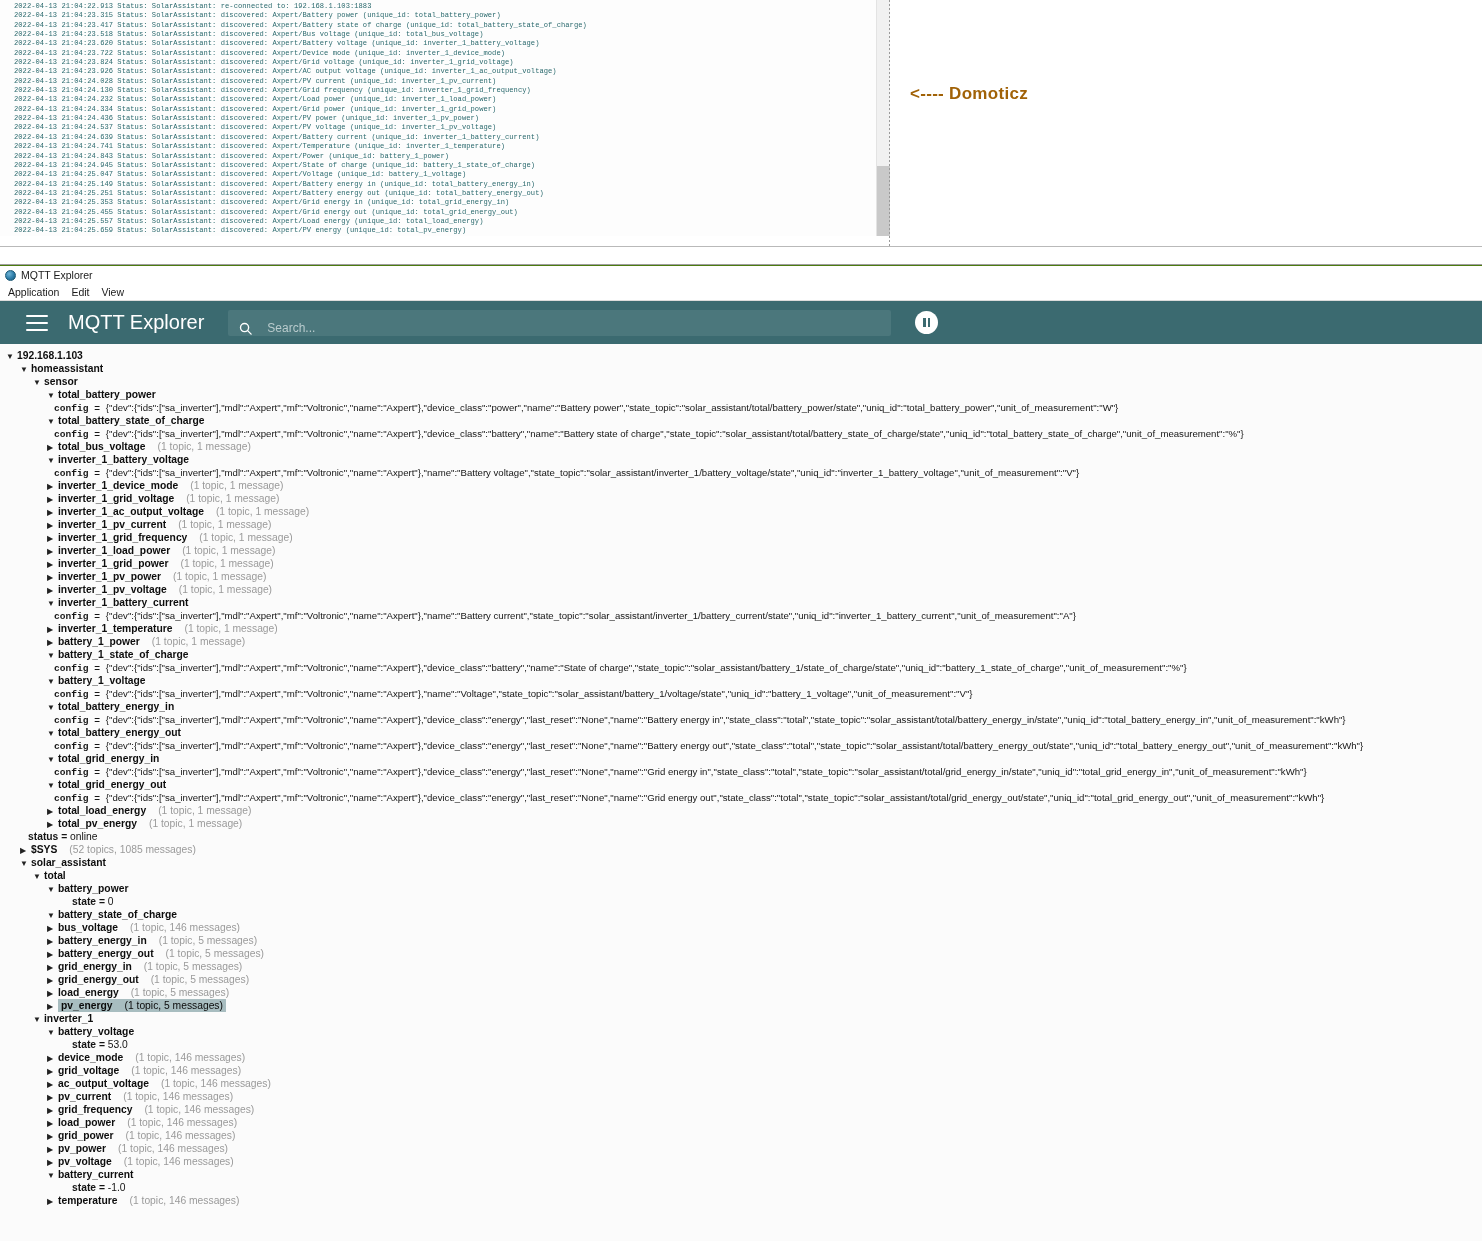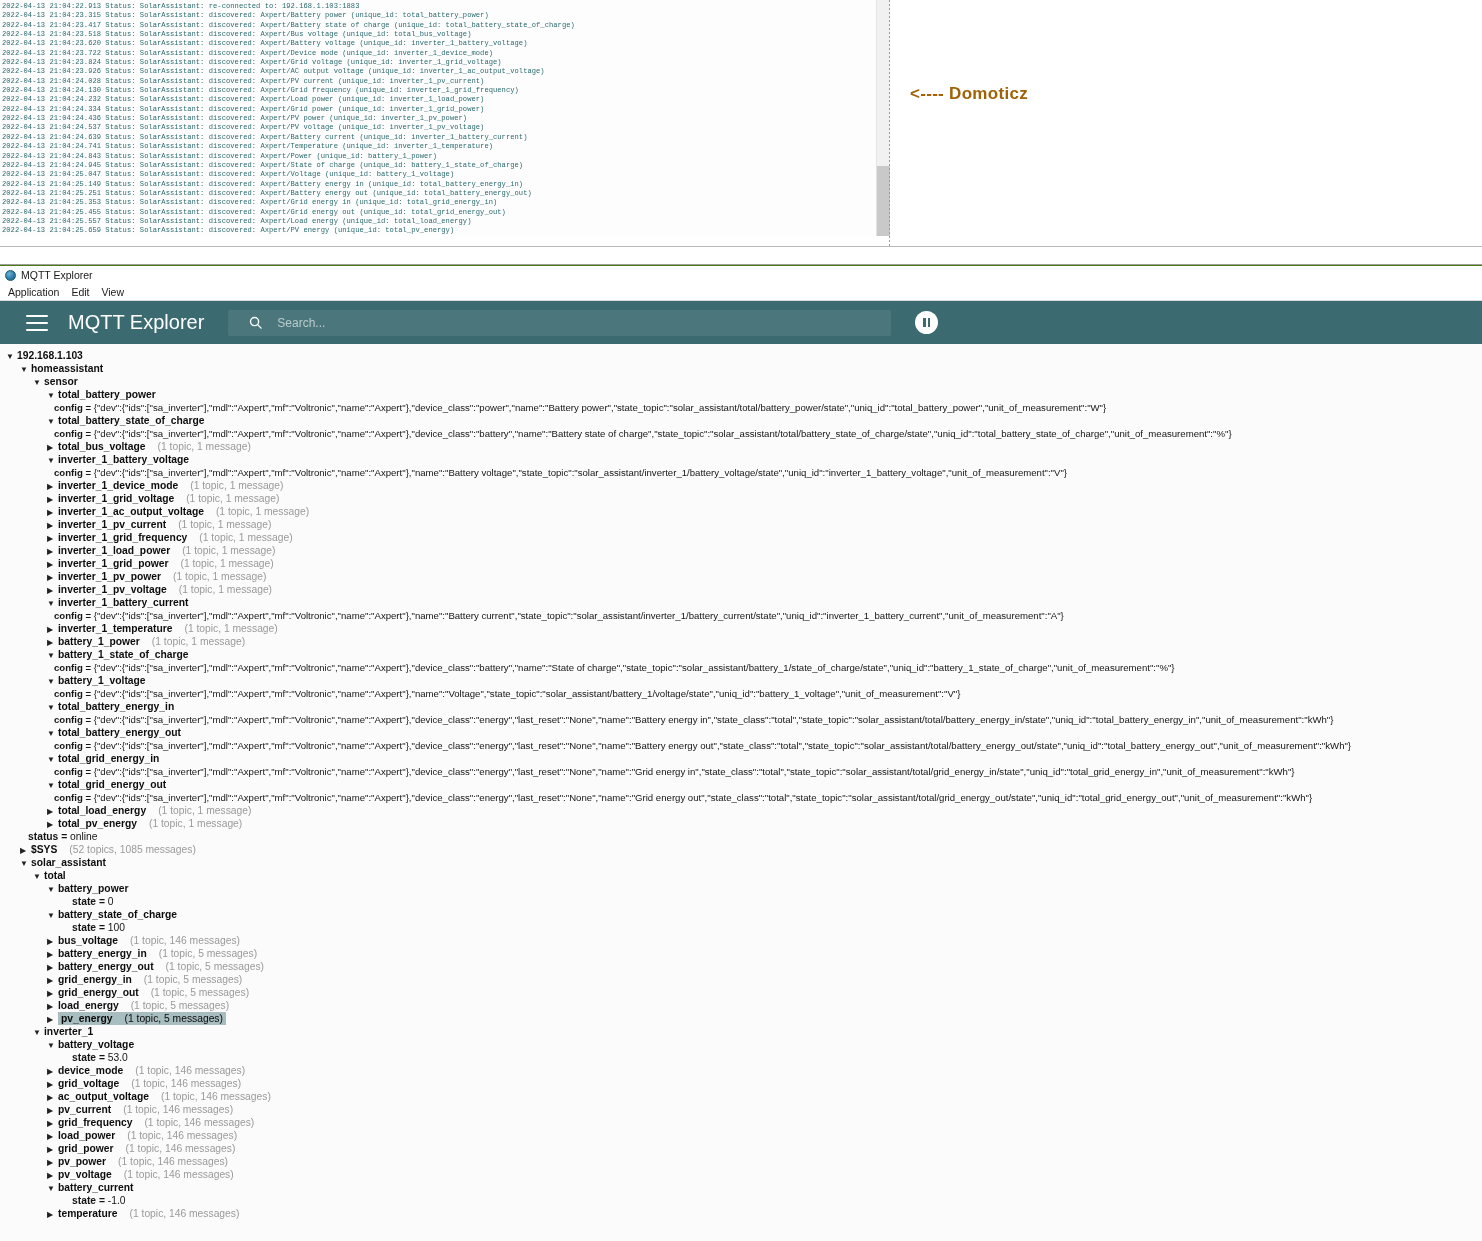--- a/index.html
+++ b/index.html
@@ -20,21 +20,21 @@
   }
   #log-lines {
     font-family: "Liberation Mono", "DejaVu Sans Mono", monospace;
     font-size: 7.1px;
     line-height: 9.35px;
     color: #2b6a6e;
     padding: 2px 0 0 2px;
     white-space: pre;
     letter-spacing: 0.05px;
   }
-  .log-line { white-space: pre; }
+  .log-line { white-space: pre; margin-left: 12px; }
 
   #log-scroll-track {
     position: absolute; right: 0; top: 0;
     width: 14px; height: 236px;
     background: #f1f1f1;
     border-left: 1px solid #e3e3e3;
   }
   #log-scroll-thumb {
     position: absolute; left: 0; top: 166px;
     width: 14px; height: 70px;
@@ -129,22 +129,22 @@
     font-size: 20px;
     font-weight: 400;
     margin-right: 24px;
     white-space: nowrap;
   }
   #search-box {
     flex: 0 0 auto;
     width: 663px; height: 26px;
     background: #4b777c;
     border-radius: 2px;
-    display: flex; align-items: center;
-    padding: 0 20px;
+    display: flex; align-items: flex-end;
+    padding: 0 10px;
   }
   #search-icon { width: 15px; height: 15px; margin-right: 12px; flex: 0 0 auto; }
   #search-input {
     flex: 1 1 auto;
     background: transparent; border: none; outline: none;
     color: #ffffff;
     font-family: "Liberation Sans", sans-serif;
     font-size: 12px;
   }
   #search-input::placeholder { color: #b9cbcd; }
@@ -192,21 +192,21 @@
     color: #141414;
     font-size: 10.3px;
   }
   .kv .k { font-weight: bold; }
   .cfg {
     height: 13px; line-height: 13px;
     white-space: nowrap; overflow: hidden;
     font-size: 9.6px;
     color: #151515;
   }
-  .cfg .k { font-weight: bold; }
+  .cfg .k { font-weight: bold; font-family: Liberation Mono, monospace; }
   .node.selected .label,
   .node.selected .meta {
     background: #a8bdc0;
     color: #0a0a0a;
     border-radius: 2px;
   }
   .node.selected { background: transparent; }
   .node.selected .sel-wrap {
     background: #a8bdc0;
     border-radius: 0;
@@ -406,21 +406,20 @@
       </div>
       <div class="node i3">
         <span class="arrow">▼</span>
         <span class=""><span class="label">battery_power</span></span>
       </div>
       <div class="kv k4"><span class="k">state = </span><span>0</span></div>
       <div class="node i3">
         <span class="arrow">▼</span>
         <span class=""><span class="label">battery_state_of_charge</span></span>
       </div>
-      <div class="kv k4"><span class="k">state = </span><span>100</span></div>
       <div class="node i3">
         <span class="arrow">▶</span>
         <span class=""><span class="label">bus_voltage</span><span class="meta">(1 topic, 146 messages)</span></span>
       </div>
       <div class="node i3">
         <span class="arrow">▶</span>
         <span class=""><span class="label">battery_energy_in</span><span class="meta">(1 topic, 5 messages)</span></span>
       </div>
       <div class="node i3">
         <span class="arrow">▶</span>

